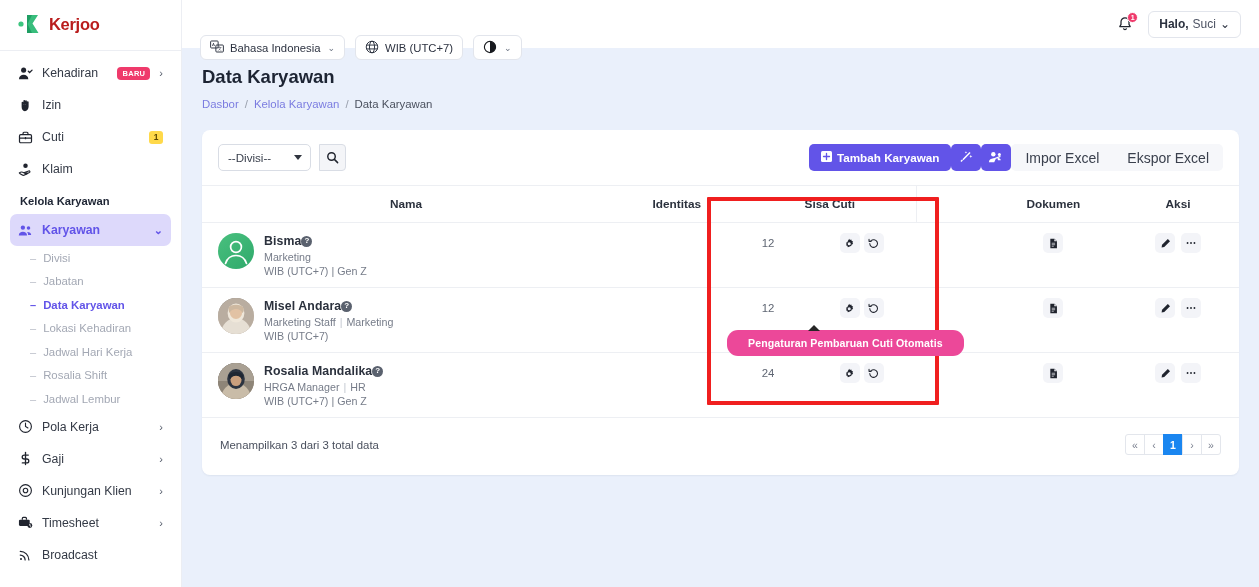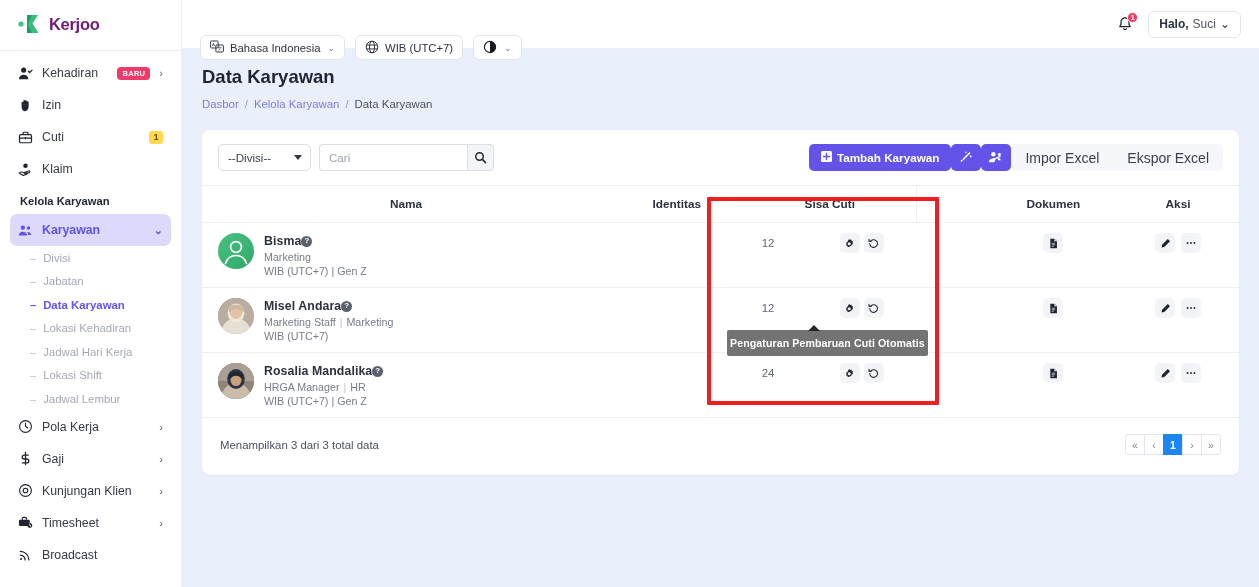--- a/index.html
+++ b/index.html
@@ -15,21 +15,21 @@
   
   .sidebar {
     width: 182px; height: 587px; background: #ffffff;
     border-right: 1px solid #eceef3;
     display: flex; flex-direction: column;
     flex: 0 0 182px; overflow: hidden;
   }
   .logo-wrap { height: 48px; display: flex; align-items: center; padding-left: 18px; }
   .logo { display: flex; align-items: center; gap: 5px; }
   .logo-mark { width: 26px; height: 22px; position: relative; }
-  .logo-text { font-size: 16.5px; font-weight: 700; color: #701a75; letter-spacing: -0.3px; }
+  .logo-text { font-size: 16.5px; font-weight: 700; color: #b91c1c; letter-spacing: -0.3px; }
   .sb-divider { height: 1px; background: #eceef3; margin: 2px 0 6px; }
 
   .nav { padding: 0 10px; flex: 1; }
   .nav-item {
     display: flex; align-items: center; gap: 9px;
     height: 32px; padding: 0 8px; border-radius: 7px;
     color: #343a46; font-size: 12.3px; cursor: pointer;
     position: relative; margin-bottom: 0px;
   }
   .nav-item .ic { width: 15px; height: 15px; flex: 0 0 15px; display:flex; align-items:center; justify-content:center; color:#20242e; }
@@ -187,22 +187,22 @@
   }
   .icon-gap { width: 4px; }
   .cell-center { display: flex; justify-content: center; gap: 6px; }
 
   
   .hl-box {
     position: absolute; border: 4px solid #f01f1f; pointer-events: none; z-index: 40;
     border-radius: 1px;
   }
   .tooltip {
-    position: absolute; background: #737373; color: #fff; font-size: 10.6px; font-weight: 700;
-    padding: 7px 3px; border-radius: 2px; white-space: nowrap; z-index: 50;
+    position: absolute; background: #ec4899; color: #fff; font-size: 10.6px; font-weight: 700;
+    padding: 7px 21px; border-radius: 11px; white-space: nowrap; z-index: 50;
     letter-spacing: .1px;
   }
   .tooltip::after {
     content: ""; position: absolute; top: -5px; left: 81px;
     border-left: 6px solid transparent; border-right: 6px solid transparent;
     border-bottom: 6px solid #262626;
   }
 
   .tbl-footer { display: flex; align-items: center; padding: 16px 18px 20px; }
   .footer-info { font-size: 11.4px; color: #4a505e; }
@@ -314,21 +314,21 @@
         <div class="sub-item">
           <span class="dash">–</span>
           <span>Lokasi Kehadiran</span>
         </div>
         <div class="sub-item">
           <span class="dash">–</span>
           <span>Jadwal Hari Kerja</span>
         </div>
         <div class="sub-item">
           <span class="dash">–</span>
-          <span>Lokasi Shift</span>
+          <span>Rosalia Shift</span>
         </div>
         <div class="sub-item">
           <span class="dash">–</span>
           <span>Jadwal Lembur</span>
         </div>
       </div>
 
       <div class="nav-item">
         <span class="ic">
           <svg width="15" height="15" viewBox="0 0 16 16" fill="none" stroke="#20242e" stroke-width="1.2">
@@ -450,21 +450,20 @@
 
       <div class="card">
         <div class="toolbar">
           <span class="select-wrap">
             <select class="select">
               <option>--Divisi--</option>
             </select>
           </span>
 
           <span class="search-wrap">
-            <input class="search-input" type="text" placeholder="Cari" style="">
             <span class="search-btn">
               <svg width="13" height="13" viewBox="0 0 16 16" fill="none" stroke="#21252e" stroke-width="1.8">
                 <circle cx="6.8" cy="6.8" r="4.6"></circle>
                   <path d="M10.3 10.3l4 4" stroke-linecap="round"></path>
               </svg>
             </span>
           </span>
 
           <div class="tb-right">
             <button class="btn-primary">

